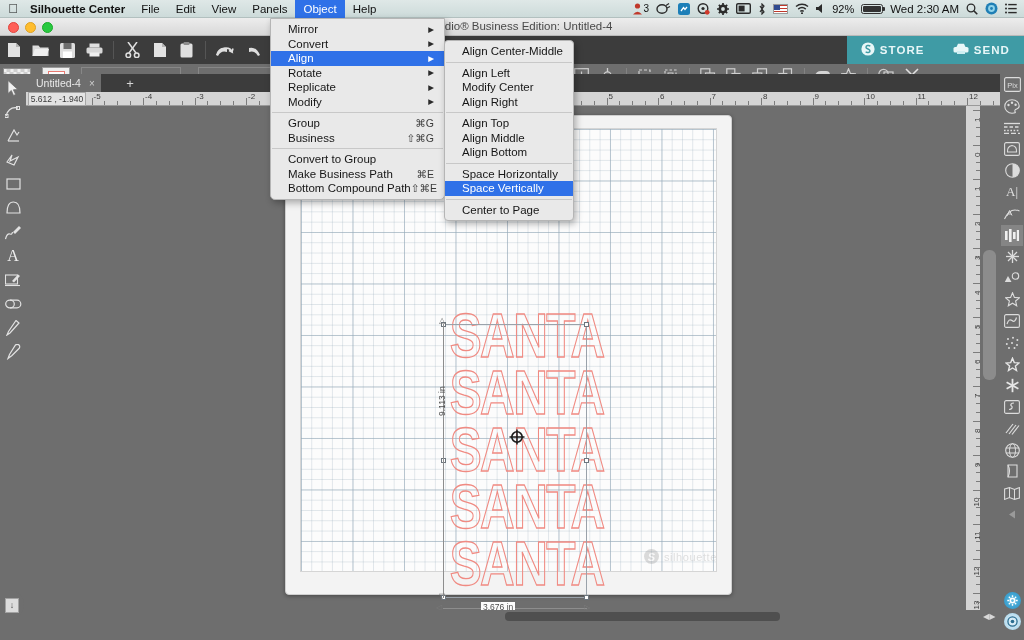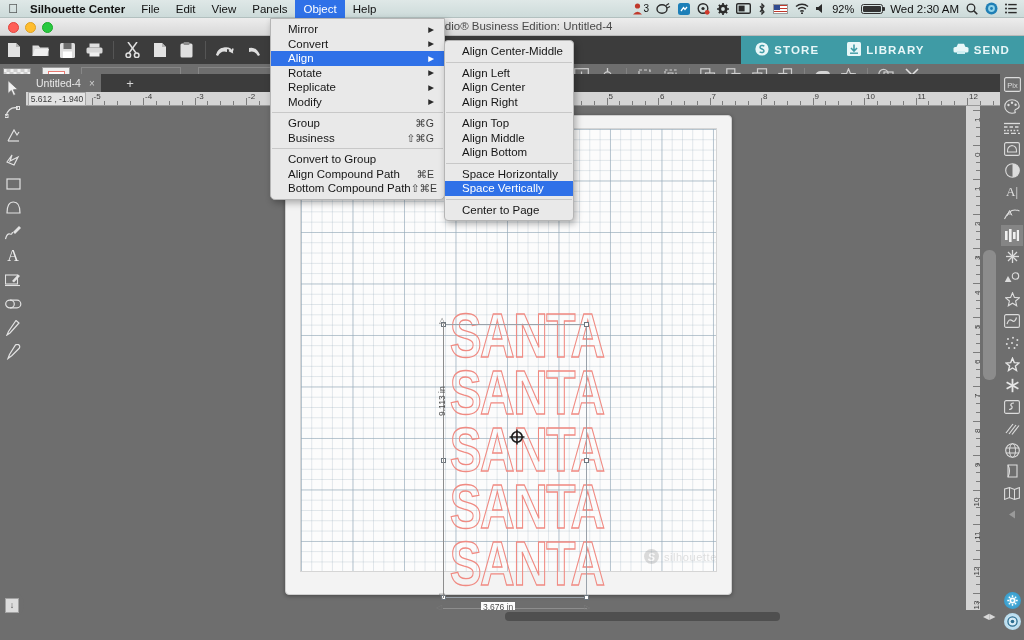--- a/index.html
+++ b/index.html
@@ -422,30 +422,20 @@
 
   <div class="tabs-right">
     <div class="ttab">
       <span>
         <svg width="14" height="14" viewBox="0 0 14 14">
             <circle cx="7" cy="7" r="6.6" fill="#e8f7f8"></circle>
             <path d="M9.3 4.2 C8 3 5 3.3 5 5.2 C5 7.3 9 6.8 9 8.9 C9 10.8 6 11 4.7 9.8" stroke="#3f9ba5" stroke-width="1.5" fill="none"></path>
           </svg>
       </span>
       <span>STORE</span>
-    </div>
-    <div class="ttab">
-      <span>
-        <svg width="14" height="14" viewBox="0 0 14 14">
-            <rect width="14" height="14" rx="1.5" fill="#e8f7f8"></rect>
-            <path d="M7 2.5 V8.5 M4 6 L7 9.2 L10 6" stroke="#3f9ba5" stroke-width="1.6" fill="none"></path>
-            <rect x="3" y="10.5" width="8" height="1.4" fill="#3f9ba5"></rect>
-          </svg>
-      </span>
-      <span>LIBRARY</span>
     </div>
     <div class="ttab">
       <span>
         <svg width="16" height="12" viewBox="0 0 16 12">
             <rect x="0.5" y="4" width="15" height="5.5" rx="1.6" fill="#e8f7f8"></rect>
             <path d="M3.5 4 L5 0.8 H11 L12.5 4 Z" fill="#e8f7f8"></path>
             <rect x="4" y="8" width="8" height="3" fill="#cfeff2"></rect>
           </svg>
       </span>
       <span>SEND</span>
@@ -1079,39 +1069,39 @@
     </div>
     <div class="mrow">
       <span>Business</span>
       <span class="sc">⇧⌘G</span>
     </div>
     <div class="msep"></div>
     <div class="mrow">
       <span>Convert to Group</span>
     </div>
     <div class="mrow">
-      <span>Align Compound Path</span>
+      <span>Make Business Path</span>
       <span class="sc">⌘E</span>
     </div>
     <div class="mrow">
       <span>Bottom Compound Path</span>
       <span class="sc">⇧⌘E</span>
     </div>
   </div>
 
 <div id="alignmenu">
     <div class="mrow">
       <span>Align Center-Middle</span>
     </div>
     <div class="msep"></div>
     <div class="mrow">
       <span>Align Left</span>
     </div>
     <div class="mrow">
-      <span>Align Center</span>
+      <span>Modify Center</span>
     </div>
     <div class="mrow">
       <span>Align Right</span>
     </div>
     <div class="msep"></div>
     <div class="mrow">
       <span>Align Top</span>
     </div>
     <div class="mrow">
       <span>Align Middle</span>

